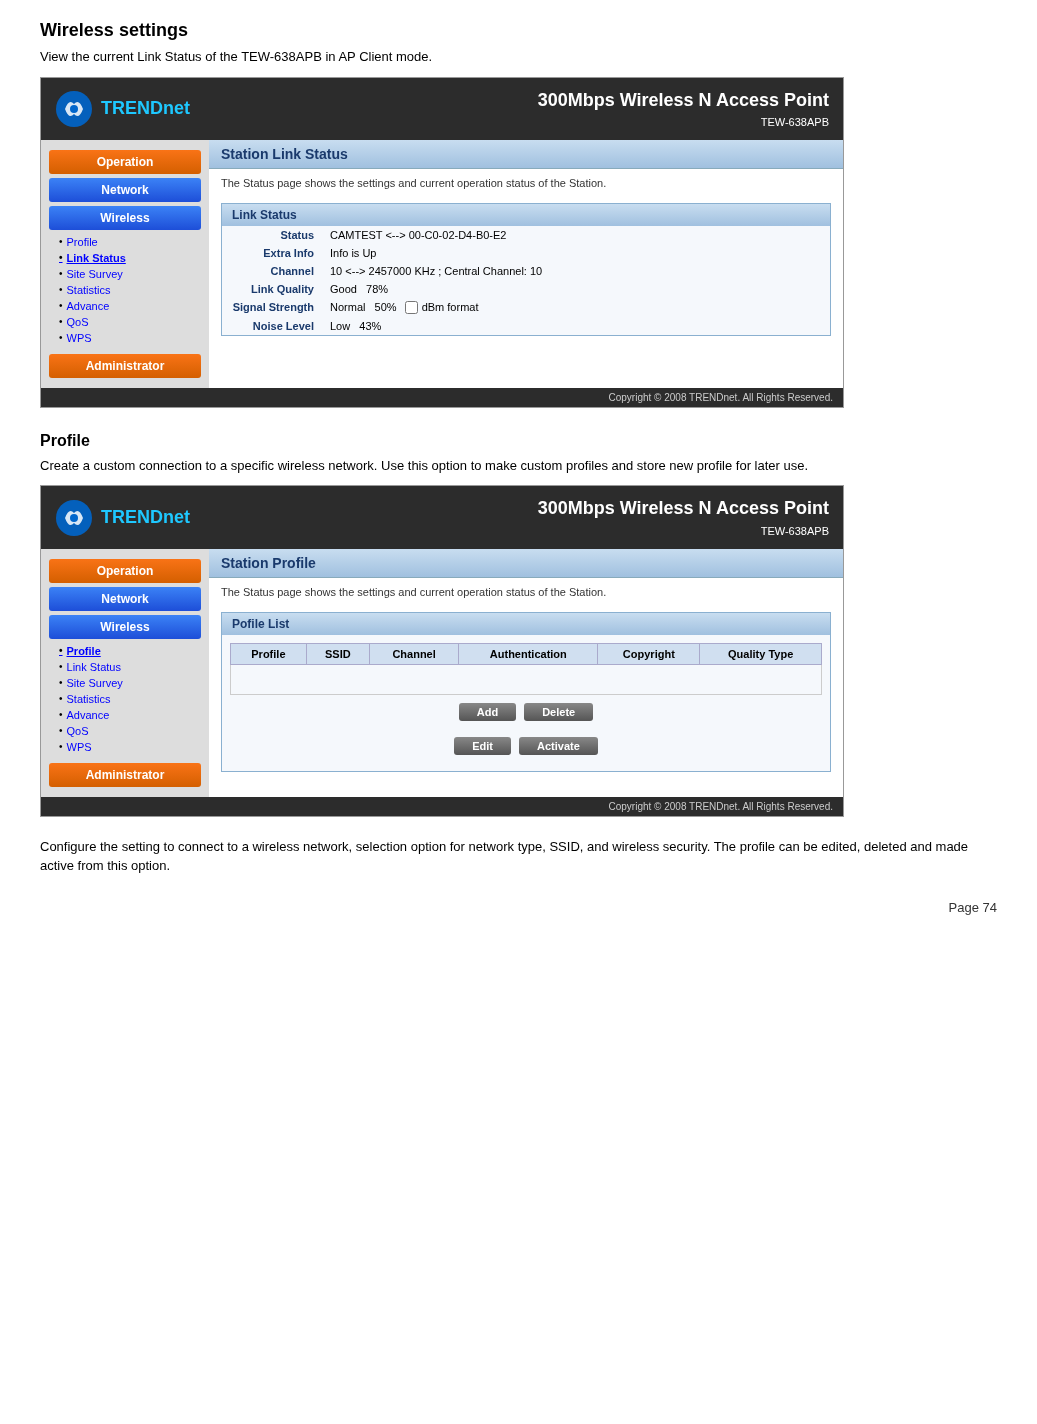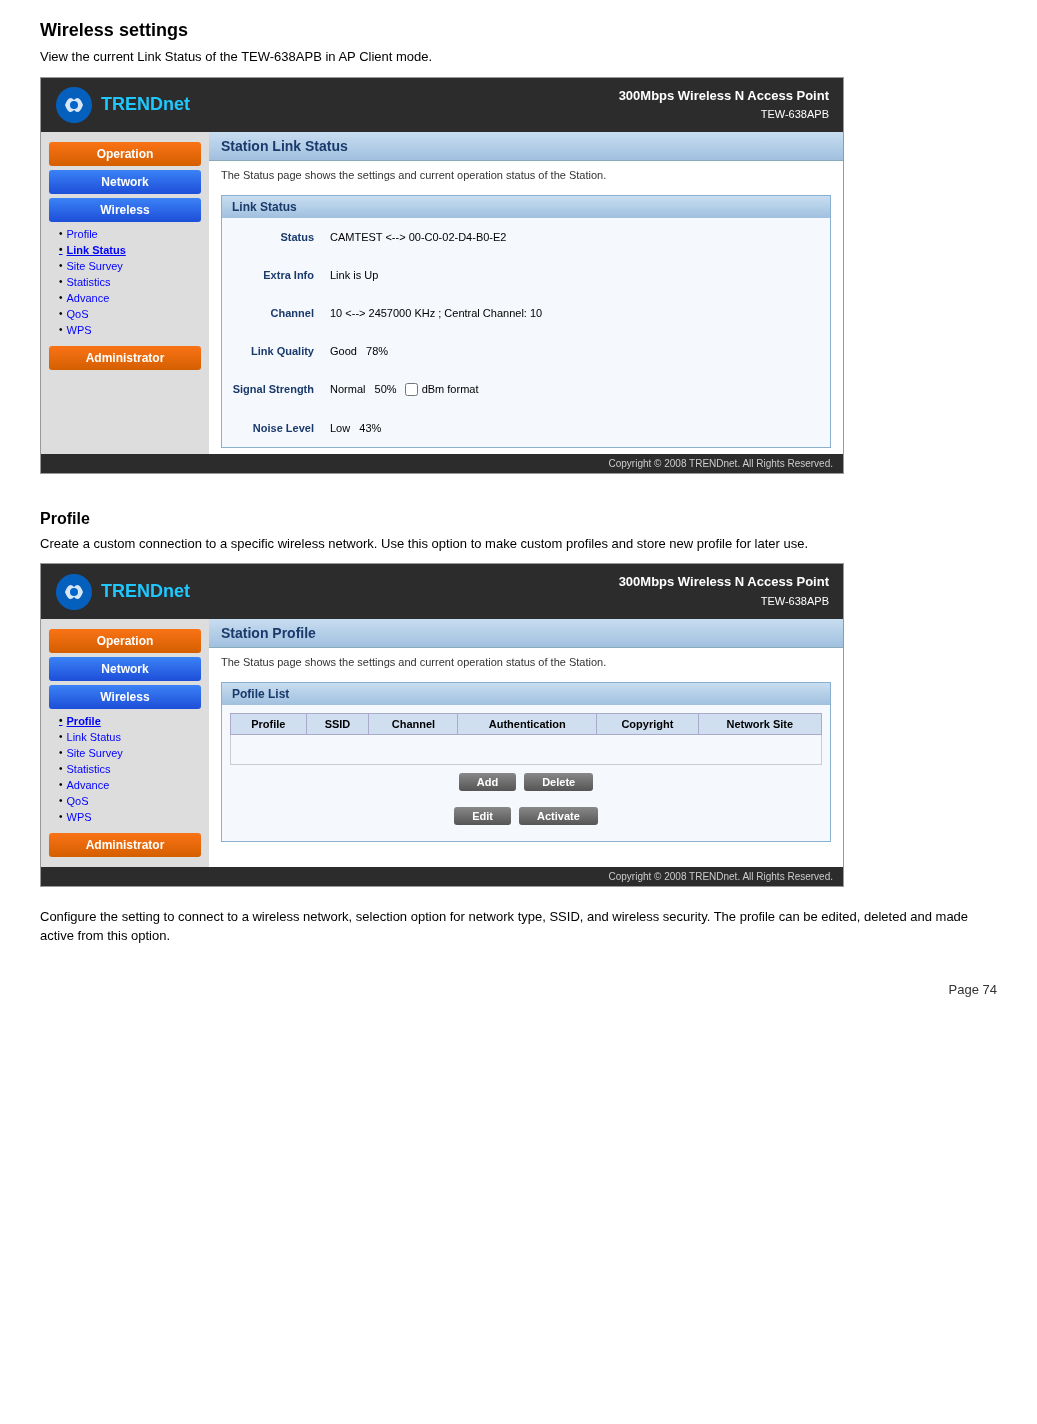--- a/index.html
+++ b/index.html
@@ -24,21 +24,21 @@
       margin-bottom: 6px;
     }
 
     p {
       font-size: 13px;
       margin-bottom: 10px;
       line-height: 1.5;
     }
 
     .section {
-      margin-bottom: 36px;
+      margin-bottom: 24px;
     }
 
     
     .router-ui {
       border: 1px solid #999;
       width: 804px;
       margin: 10px 0 20px 0;
       background: #fff;
     }
 
@@ -62,21 +62,21 @@
     }
 
     .router-model-info {
       text-align: right;
       color: #fff;
       font-size: 11px;
       line-height: 1.6;
     }
 
     .router-model-info .model-title {
-      font-size: 13px;
+      font-size: 18px;
       font-weight: bold;
       color: #fff;
     }
 
     .router-body {
       display: flex;
       background: #fff;
     }
 
     
@@ -166,21 +166,21 @@
     }
 
     .link-table {
       width: 100%;
       border-collapse: collapse;
       font-size: 11px;
       padding: 6px;
     }
 
     .link-table td {
-      padding: 13px 8px;
+      padding: 3px 8px;
       vertical-align: top;
     }
 
     .link-table td:first-child {
       text-align: right;
       font-weight: bold;
       color: #1a3a6c;
       width: 100px;
       white-space: nowrap;
     }
@@ -321,21 +321,21 @@
         <div class="link-status-box">
           <div class="link-status-title">Link Status</div>
           <table class="link-table">
             <tbody>
                 <tr>
               <td>Status</td>
               <td>CAMTEST &lt;--&gt; 00-C0-02-D4-B0-E2</td>
             </tr>
             <tr>
               <td>Extra Info</td>
-              <td>Link is Up</td>
+              <td>Info is Up</td>
             </tr>
             <tr>
               <td>Channel</td>
               <td>10 &lt;--&gt; 2457000 KHz ; Central Channel: 10</td>
             </tr>
             <tr>
               <td>Link Quality</td>
               <td>Good&nbsp;&nbsp;&nbsp;78%</td>
             </tr>
             <tr>
@@ -412,21 +412,21 @@
           <div class="profile-list-title">Pofile List</div>
           <div class="profile-list-inner">
             <table class="profile-table">
               <thead>
                 <tr>
                   <th>Profile</th>
                   <th>SSID</th>
                   <th>Channel</th>
                   <th>Authentication</th>
                   <th>Copyright</th>
-                  <th>Network Site</th>
+                  <th>Quality Type</th>
                 </tr>
               </thead>
               <tbody>
                 <tr>
                   <td colspan="6" style="height:30px;"></td>
                 </tr>
               </tbody>
             </table>
 
             <div class="profile-buttons">

